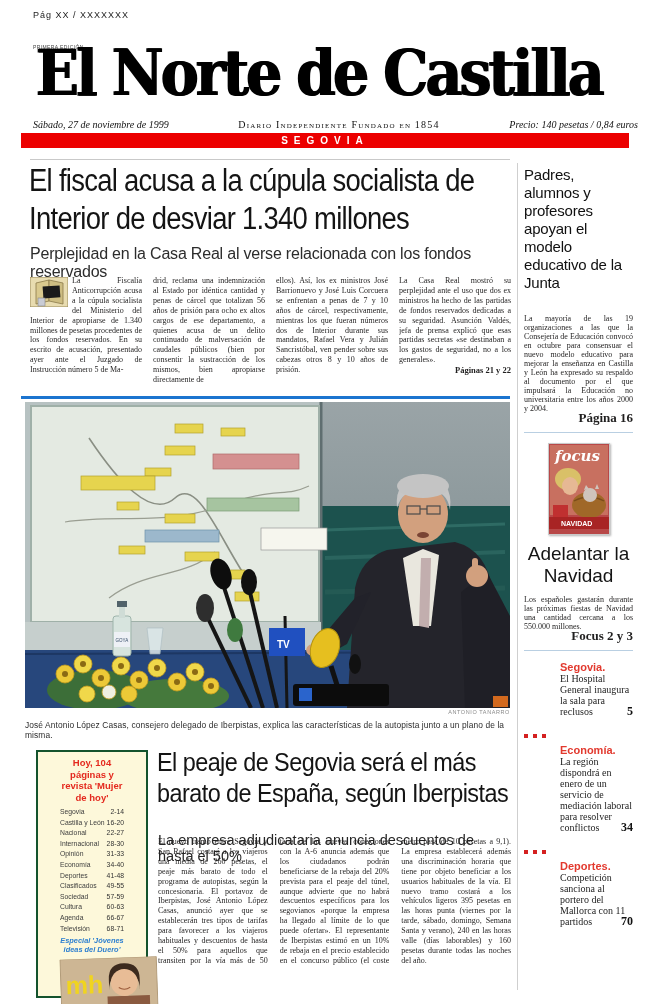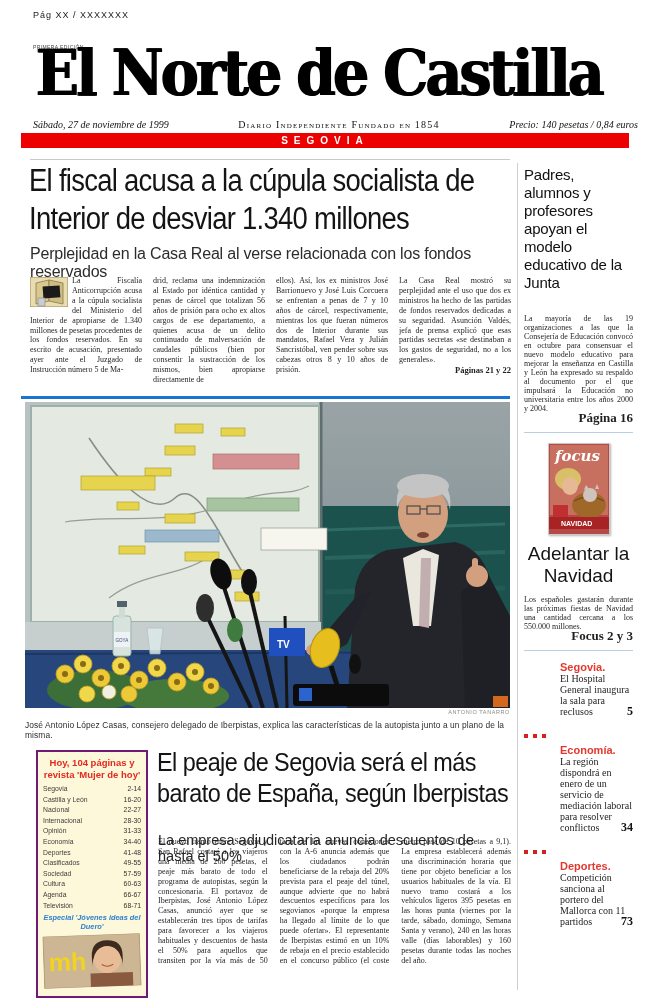--- a/index.html
+++ b/index.html
@@ -39,21 +39,21 @@
   
   .photo { position:absolute; left:25px; top:402px; width:485px; height:306px; }
   .photo svg { display:block; width:100%; height:100%; }
   .photo-credit { position:absolute; left:25px; top:709px; width:485px; text-align:right;
                   font:5.5px "Liberation Sans",sans-serif; color:#8a8a8a; letter-spacing:.6px; }
   .photo-caption { position:absolute; left:25px; top:720px; width:488px;
                    font:8.4px "Liberation Sans",sans-serif; color:#2e2e2e; letter-spacing:.1px; }
 
   
   .index-box { position:absolute; left:36px; top:750px; width:112px; height:248px;
-               background:#fdf8da; border:2px solid #701a75; padding:5px 5px 3px; }
+               background:#fdf8da; border:2px solid #14532d; padding:5px 22px 3px; }
   .index-title { font:bold 9.5px/11.5px "Liberation Sans",sans-serif; color:#e4291e; text-align:center; margin-bottom:4px; }
   .index-row { display:flex; justify-content:space-between; font:6.8px/10.6px "Liberation Sans",sans-serif; color:#3e3e3e; }
   .index-row .pages { color:#333; }
   .index-special { margin-top:2px; text-align:center; font:bold italic 7.4px/9px "Liberation Sans",sans-serif; color:#2d7fd0; }
   .index-mag { display:block; width:98px; height:52px; margin:4px auto 0; transform:rotate(-2deg); }
 
   
   .toll-headline { position:absolute; left:157px; top:747px; width:392px;
                    font-family:"Liberation Sans",sans-serif; font-size:26px; line-height:31px; letter-spacing:-.6px;
                    color:#141414; transform:scaleX(.9); transform-origin:left top; }
@@ -357,18 +357,18 @@
       <div class="brief-text">
         <span>La región dispondrá en enero de un servicio de mediación laboral para resolver conflictos</span>
         <span class="pg">34</span>
       </div>
     </div>
     <div class="dots"><span></span><span></span><span></span></div>
     <div class="brief" style="margin-top:0">
       <div class="brief-section">Deportes.</div>
       <div class="brief-text">
         <span>Competición sanciona al portero del Mallorca con 11 partidos</span>
-        <span class="pg">73</span>
+        <span class="pg">70</span>
       </div>
     </div>
   </aside>
 
 </div>
 
 </body></html>

